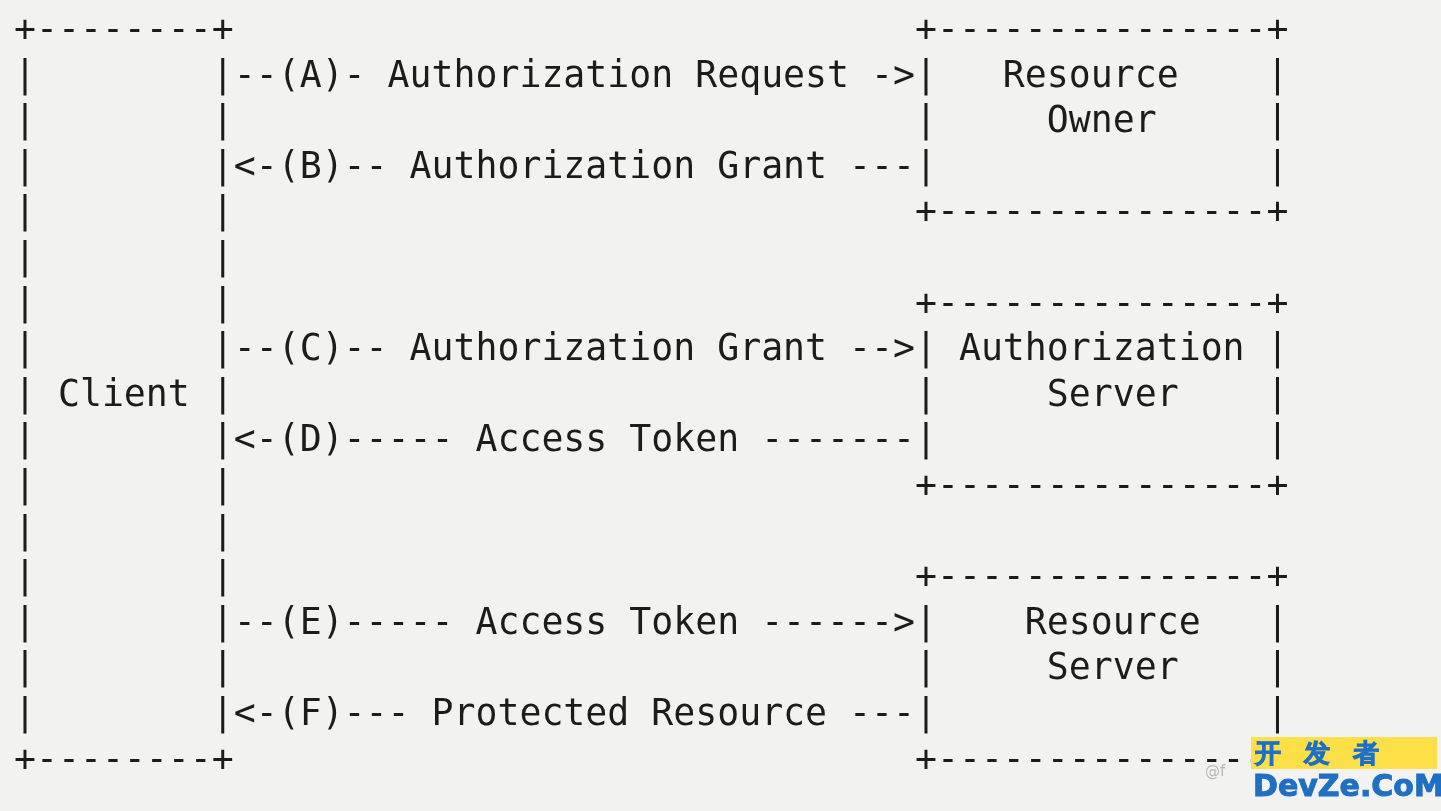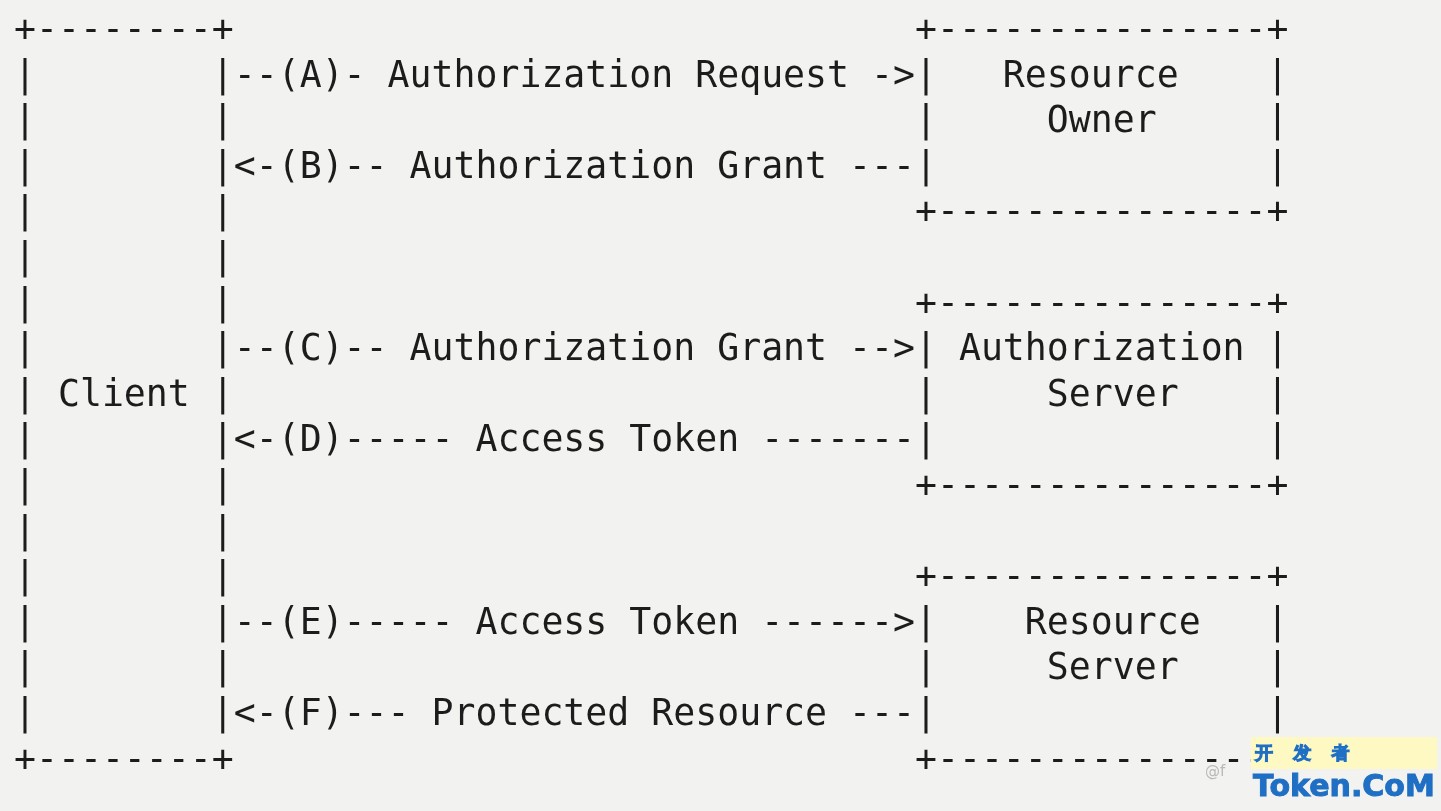--- a/index.html
+++ b/index.html
@@ -44,24 +44,24 @@
     position: absolute;
     right: 4px;
     bottom: 6px;
     width: 186px;
     height: 68px;
     pointer-events: none;
     user-select: none;
   }
   #watermark .wm-cjk {
     display: block;
-    background: #fef9c3;
+    background: #fde047;
     color: #1f6fc4;
     font-family: "DejaVu Sans", "Liberation Sans", sans-serif;
-    font-size: 18px;
+    font-size: 26px;
     font-weight: 700;
     line-height: 32px;
     letter-spacing: 7px;
     padding: 0 16px 0 4px;
     text-align: left;
     -webkit-text-stroke: 1px #1f6fc4;
   }
   #watermark .wm-latin {
     display: block;
     color: #1f6fc4;
@@ -105,16 +105,16 @@
 |        |
 |        |                               +---------------+
 |        |--(E)----- Access Token ------&gt;|    Resource   |
 |        |                               |     Server    |
 |        |&lt;-(F)--- Protected Resource ---|               |
 +--------+                               +---------------+</pre>
 
   <div id="watermark">
     <span class="wm-handle">@f</span>
     <span class="wm-cjk">开 发 者</span>
-    <span class="wm-latin">Token.CoM</span>
+    <span class="wm-latin">DevZe.CoM</span>
   </div>
 
 </div>
 
 </body></html>

